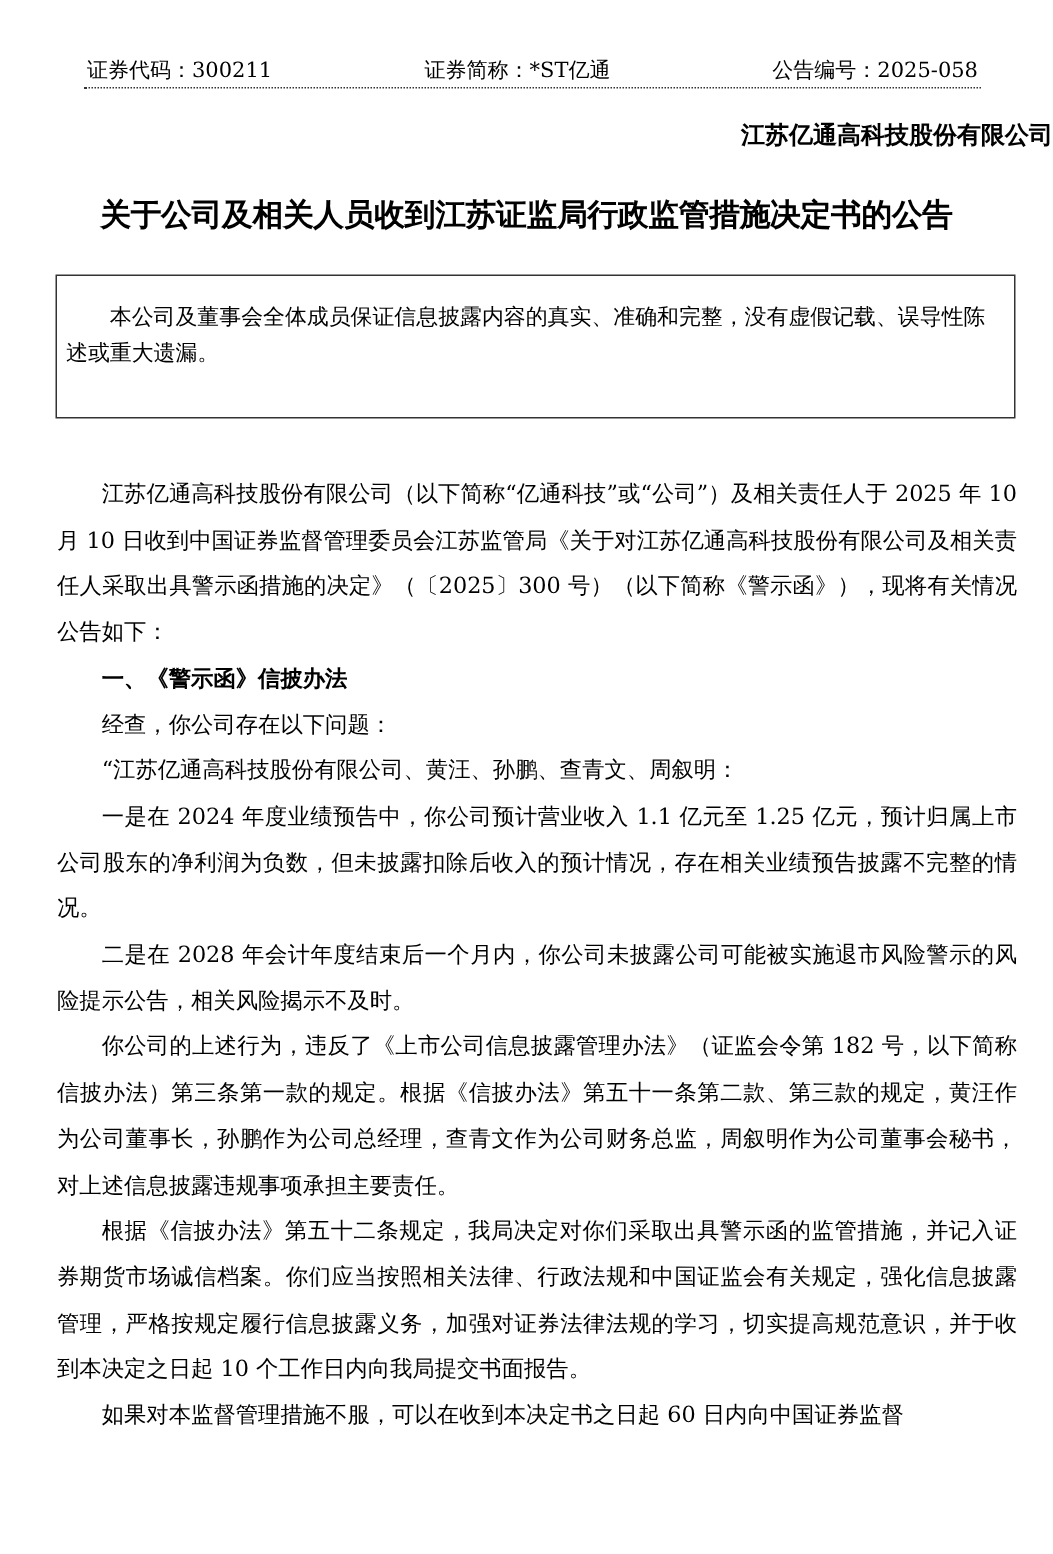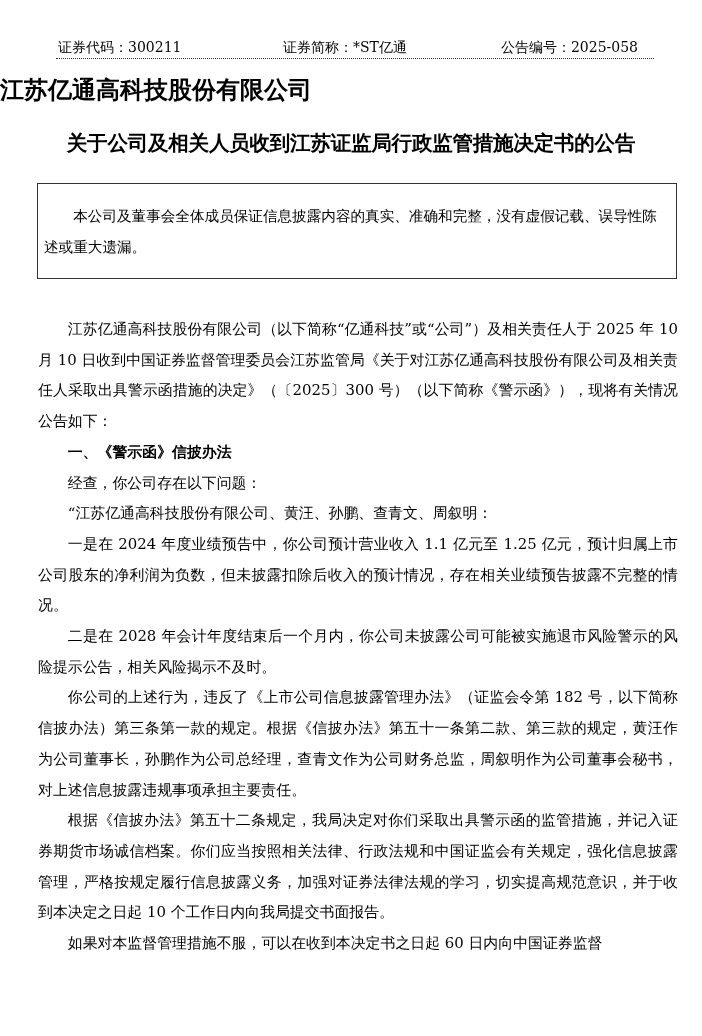--- a/index.html
+++ b/index.html
@@ -22,30 +22,30 @@
       width: 598px;
       height: 22px;
       border-bottom: 1px dotted #333;
       font-size: 14px;
       line-height: 22px;
       white-space: nowrap;
     }
     .header-line span { position: absolute; top: 0; }
     .hl-code { left: 2px; }
     .hl-abbr { left: 227px; }
-    .hl-no { right: 16px; }
+    .hl-no { right: 2px; }
 
     .title-company {
       position: absolute;
       left: 0; right: 0;
       top: 76px;
-      text-align: left;
+      text-align: right;
       font-family: "DejaVu Sans", "Liberation Sans", sans-serif;
       font-weight: bold;
-      font-size: 24px;
+      font-size: 16px;
       line-height: 28px;
     }
     .title-notice {
       position: absolute;
       left: 0; right: 0;
       top: 128px;
       text-align: center;
       font-family: "DejaVu Sans", "Liberation Sans", sans-serif;
       font-weight: bold;
       font-size: 20.5px;
@@ -55,21 +55,21 @@
     .statement-box {
       position: absolute;
       left: 37px;
       top: 183px;
       width: 640px;
       height: 96px;
       border: 1px solid #333;
       box-sizing: border-box;
       padding: 16px 8px 4px 6px;
       font-size: 14.6px;
-      line-height: 31px;
+      line-height: 24px;
     }
     .statement-box p { margin: 0; text-indent: 2em; }
 
     .body {
       position: absolute;
       left: 38px;
       top: 314px;
       width: 640px;
       font-size: 14.9px;
       line-height: 30.7px;

